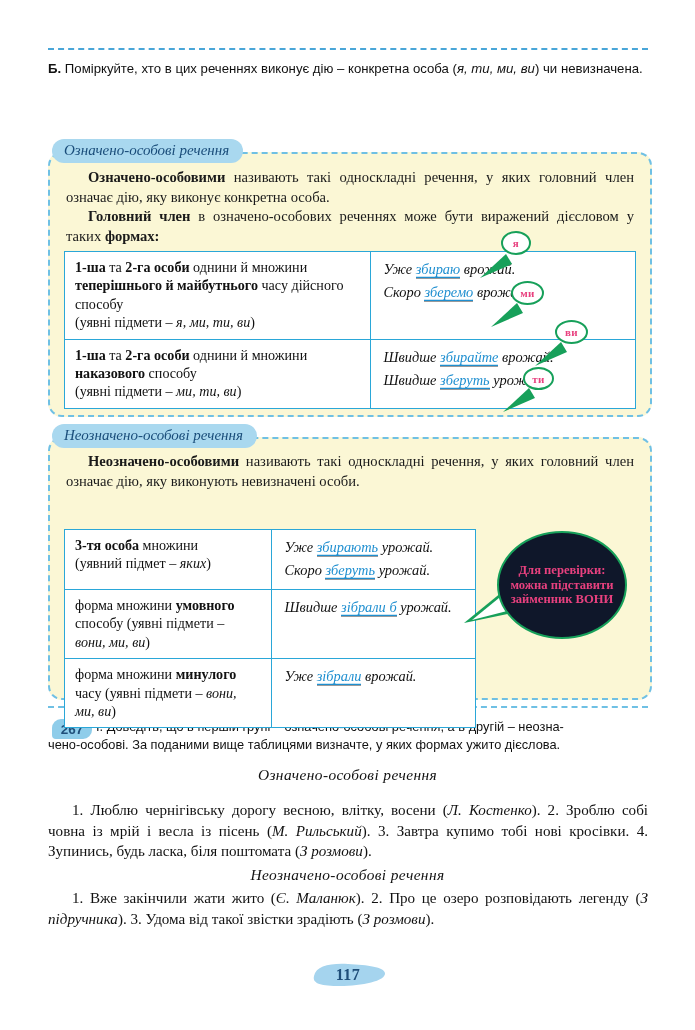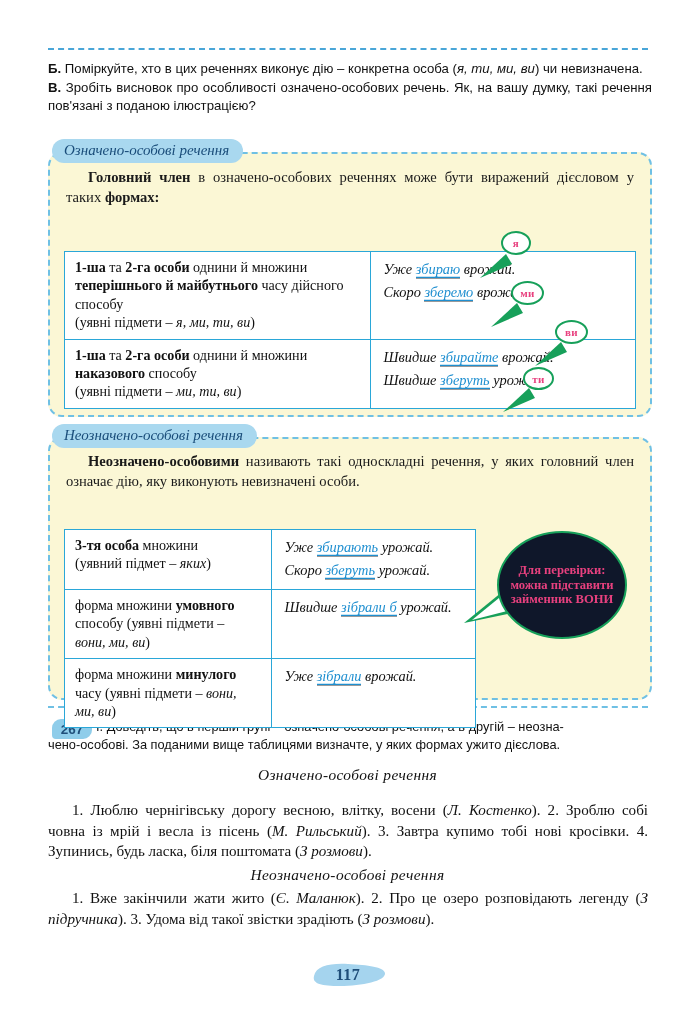--- a/index.html
+++ b/index.html
@@ -273,27 +273,27 @@
 </style>
 </head>
 <body>
 
 <div class="page">
 
   <div class="top-rule"></div>
 
   <div class="intro">
     <p><b>Б.</b><span> Поміркуйте, хто в цих реченнях виконує дію – конкретна особа (</span><i>я, ти, ми, ви</i><span>) чи невизначена.</span></p>
-    <p><b>В.</b><span> Зробіть висновок про особливості означено-особових речень. Як, на вашу думку, такі речення пов'язані з поданою ілюстрацією?</span></p>
   </div>
 
   <div class="rulebox" id="rulebox-1"></div>
   <div class="badge" id="badge-1">Означено-особові речення</div>
 
   <div class="ruletext" id="ruletext-1">
+    <p><b>Означено-особовими</b><span> називають такі односкладні речення, у яких головний член означає дію, яку виконує конкретна особа.</span></p>
     <p><b>Головний член</b><span> в означено-особових реченнях може бути виражений дієсловом у таких </span><b>формах:</b></p>
   </div>
 
   <div class="gtable" id="table-1">
     <div class="grow">
       <div class="gcell left"><b>1-ша</b> та <b>2-га особи</b> однини й множини <b>теперішнього й майбутнього</b> часу дійсного способу<br>(уявні підмети – <i>я, ми, ти, ви</i>)</div>
       <div class="gcell right">
           <span class="sp"><span>Уже </span><span class="verb">збираю</span><span> врожай.</span></span>
           <span class="sp"><span>Скоро </span><span class="verb">зберемо</span><span> врожай.</span></span>
         </div>

